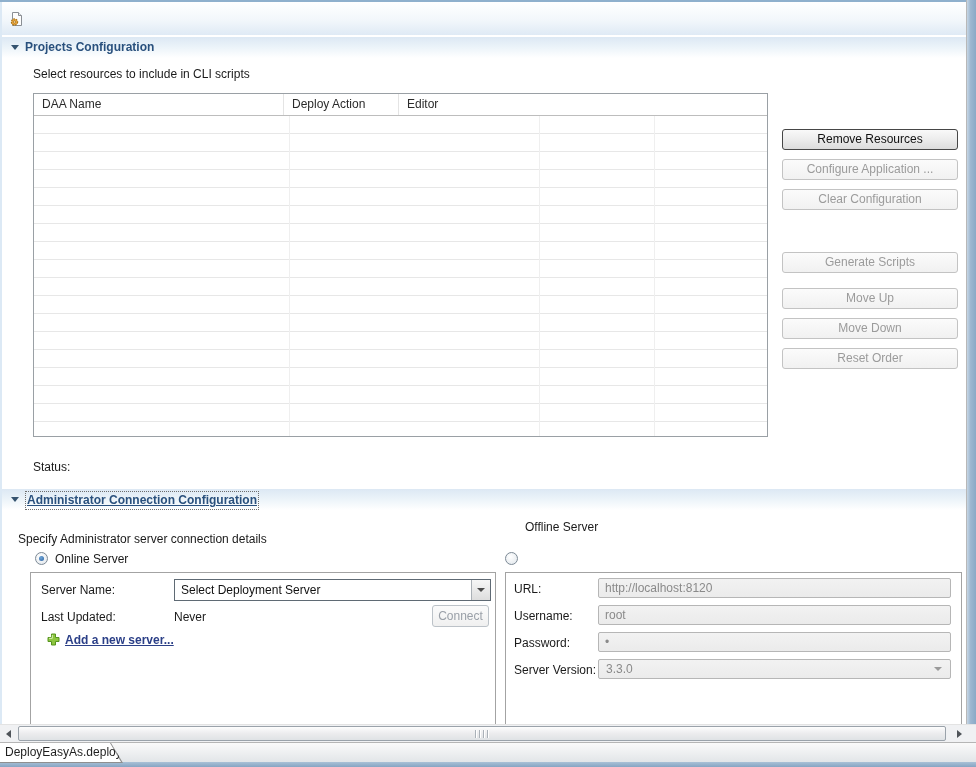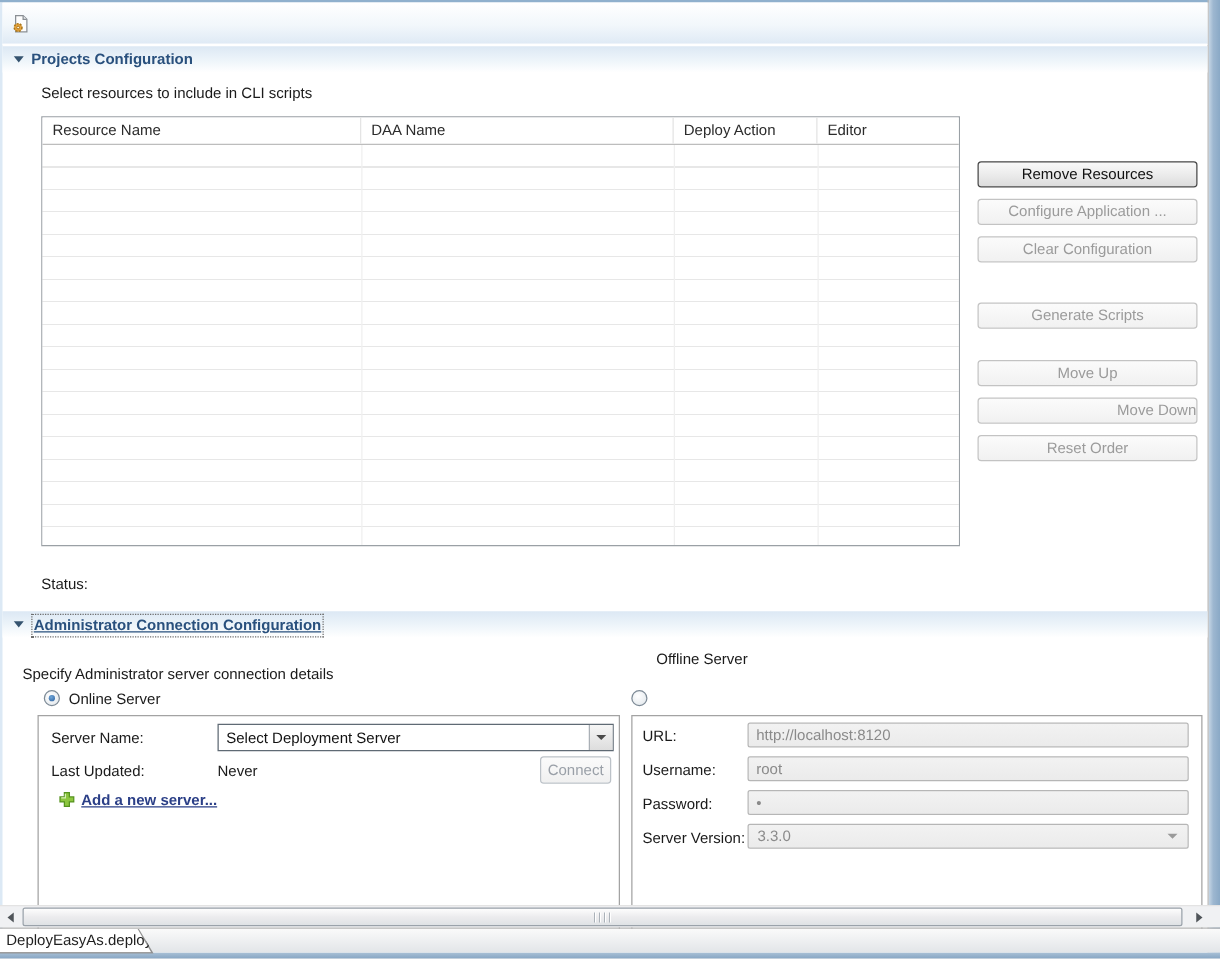--- a/index.html
+++ b/index.html
@@ -135,38 +135,37 @@
 
   <div class="section-header" style="top:37px;">
     <div class="twisty"></div>
     <div class="section-title">Projects Configuration</div>
   </div>
 
   <div class="plain-label" style="left:33px; top:67px;">Select resources to include in CLI scripts</div>
 
   <div class="res-table">
     <div class="res-thead">
-      <div class="res-th" style="width:255px;">Resource Name</div>
       <div class="res-th" style="width:250px;">DAA Name</div>
       <div class="res-th" style="width:115px;">Deploy Action</div>
       <div class="res-th" style="flex:1;">Editor</div>
     </div>
     <div class="res-tbody">
       <div class="col-line" style="left:255px;"></div>
       <div class="col-line" style="left:505px;"></div>
       <div class="col-line" style="left:620px;"></div>
     </div>
   </div>
 
   <div class="side-btn enabled" style="top:129px;">Remove Resources</div>
   <div class="side-btn disabled" style="top:159px;">Configure Application ...</div>
   <div class="side-btn disabled" style="top:189px;">Clear Configuration</div>
-  <div class="side-btn disabled" style="top:242px;">Generate Scripts</div>
+  <div class="side-btn disabled" style="top:252px;">Generate Scripts</div>
   <div class="side-btn disabled" style="top:288px;">Move Up</div>
-  <div class="side-btn disabled" style="top:318px;text-align:right;">Move Down</div>
+  <div class="side-btn disabled" style="top:318px;">Move Down</div>
   <div class="side-btn disabled" style="top:348px;">Reset Order</div>
 
   <div class="plain-label" style="left:33px; top:460px;">Status:</div>
 
   <div class="section-header" style="top:489px;">
     <div class="twisty"></div>
     <div class="section-title focused">Administrator Connection Configuration</div>
   </div>
 
   <div class="plain-label" style="left:18px; top:522px;margin-top:10px;">Specify Administrator server connection details</div>

